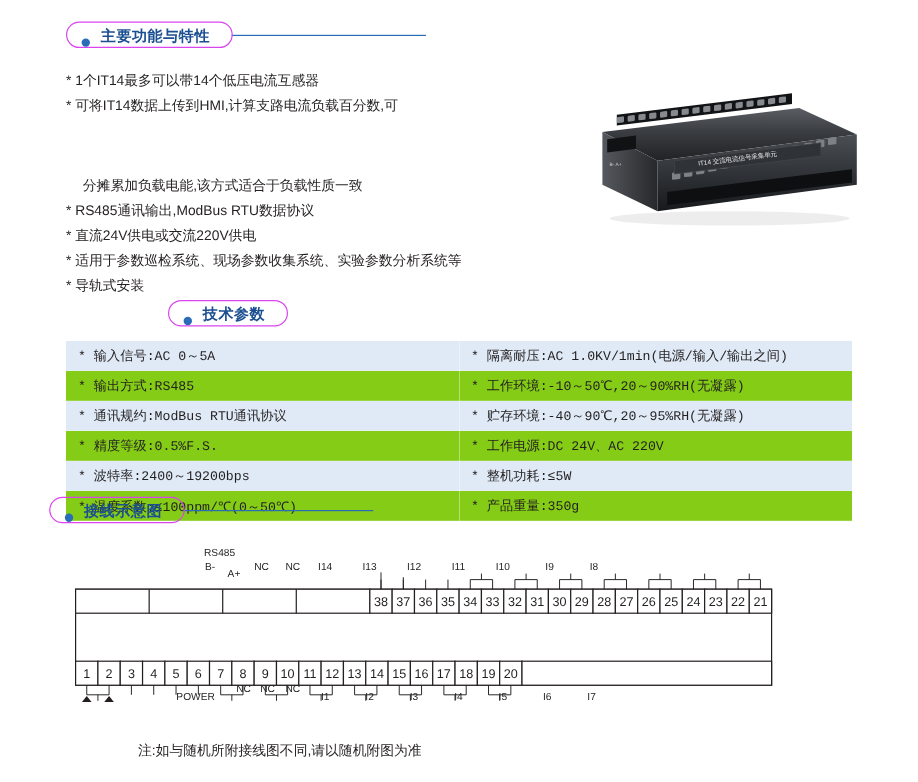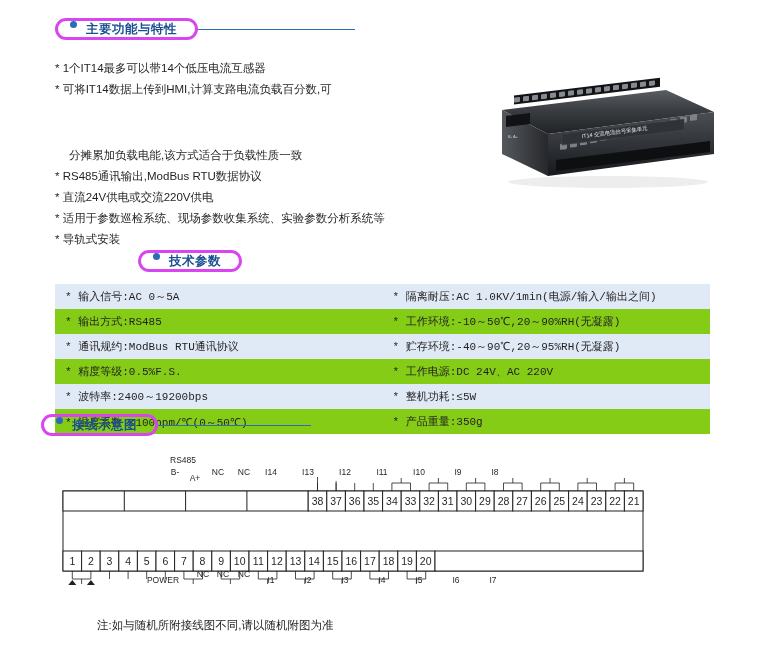--- a/index.html
+++ b/index.html
@@ -16,25 +16,25 @@
     overflow: hidden;
   }
 
   
   .section-head {
     position: absolute;
     display: flex;
     align-items: center;
   }
   .head-pill {
-    border: 3px solid #d946ef;
+    border: 1px solid #d946ef;
     border-radius: 12px;
     height: 22px;
     display: flex;
-    align-items: flex-start;
+    align-items: flex-end;
     padding-left: 12px;
     padding-right: 18px;
     box-sizing: border-box;
     position: relative;
   }
   .head-dot {
     width: 7px;
     height: 7px;
     border-radius: 50%;
     background: #2b6cb8;
@@ -108,21 +108,21 @@
     position: absolute;
     left: 55px;
     top: 455px;
     width: 660px;
     height: 150px;
   }
   #wiring svg { display: block; }
 
   #note {
     position: absolute;
-    left: 97px;
+    left: 115px;
     top: 618px;
     font-size: 11.5px;
     color: #231f20;
   }
 </style>
 </head>
 <body>
 
 <div class="section-head" style="left:55px; top:18px; width:300px;">
   <div class="head-pill">

